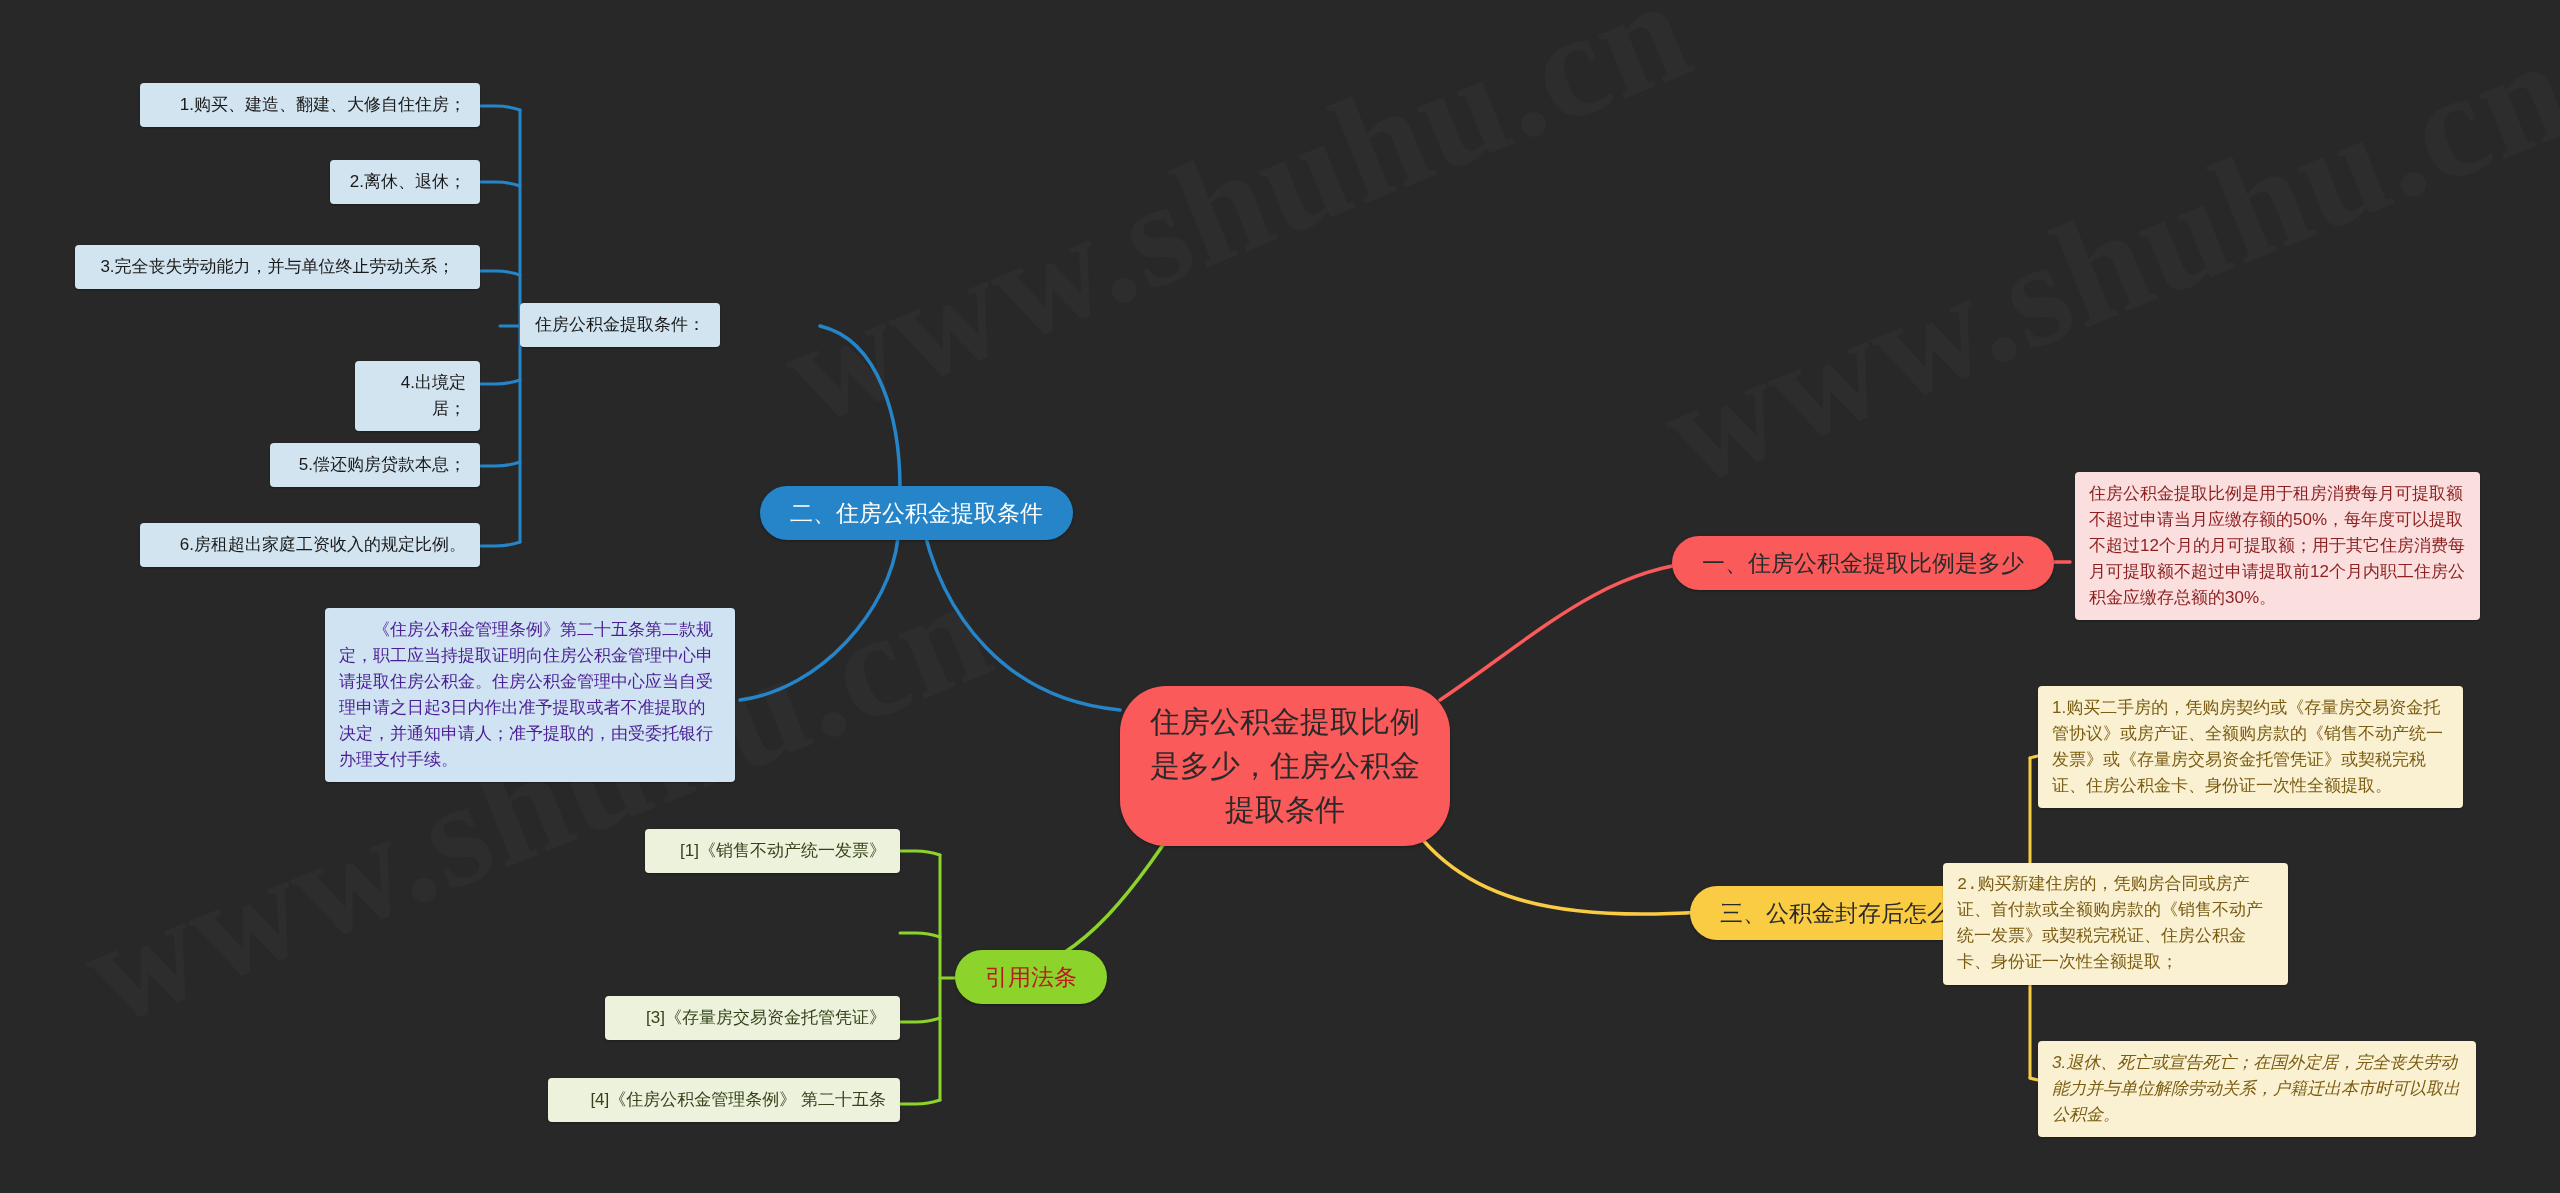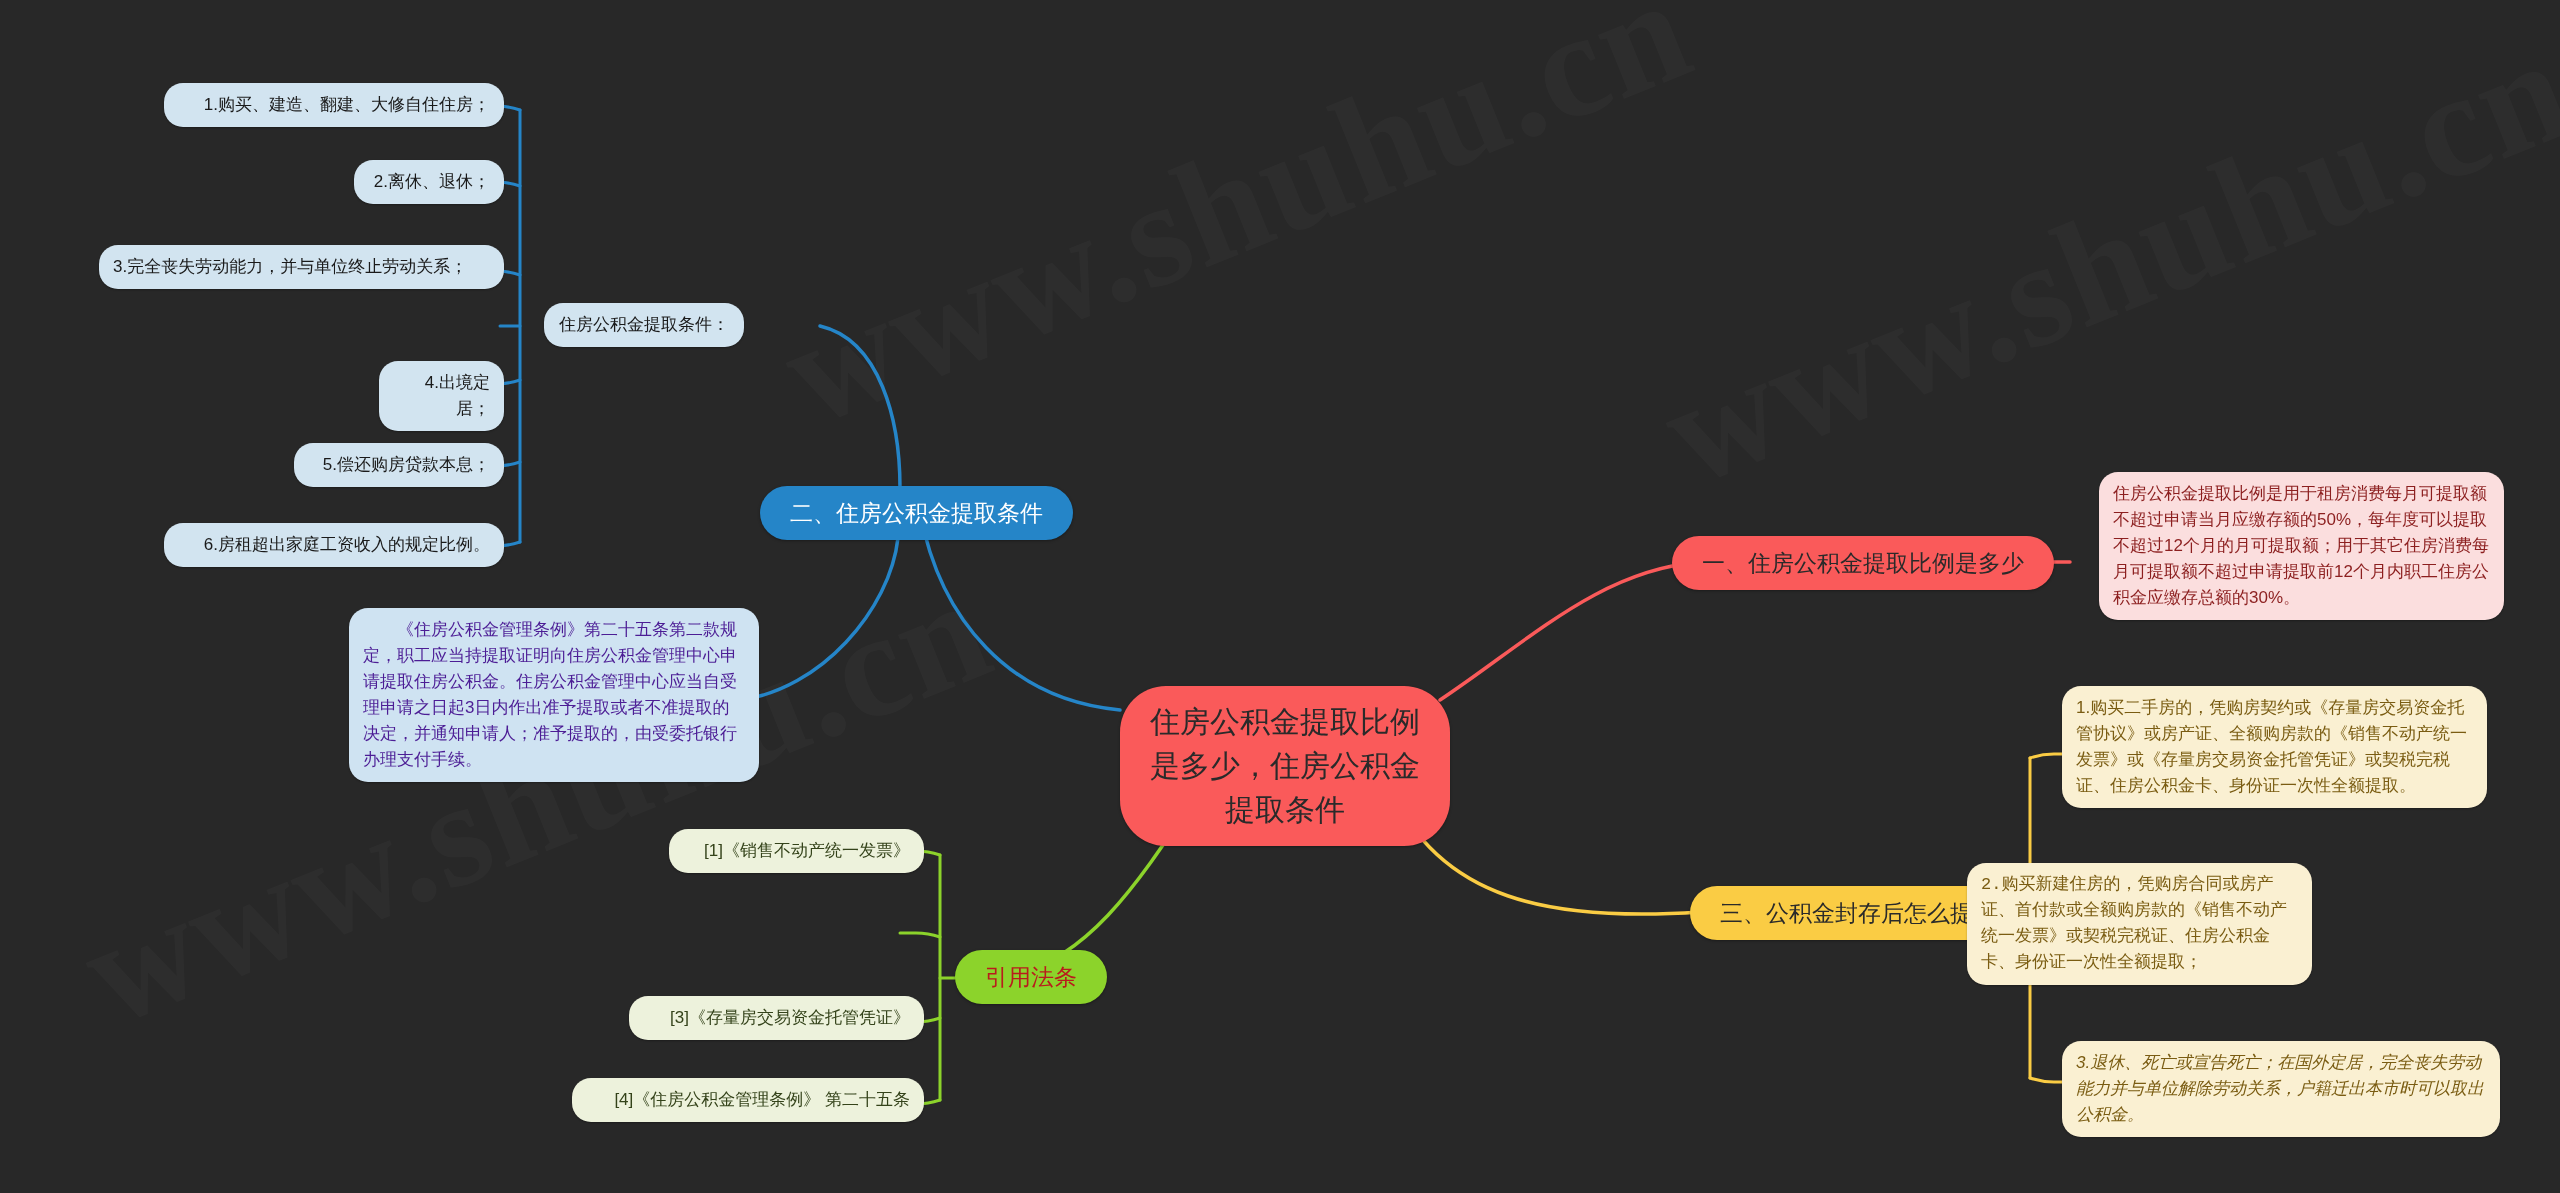--- a/index.html
+++ b/index.html
@@ -41,24 +41,24 @@
     padding:12px 30px;justify-content:center;white-space:nowrap;
     box-shadow:0 1px 3px rgba(0,0,0,.35);
   }
   .b-blue{background:#2585C8;color:#ffffff;}
   .b-red{background:#FA5A5A;color:#2a2a2a;}
   .b-green{background:#8CD32B;color:#b91c1c;}
   .b-yellow{background:#FACC44;color:#2a2a2a;}
 
   
   .leaf{
-    border-radius:19px;font-size:17px;line-height:26px;
-    padding:9px 14px;box-shadow:0 1px 2px rgba(0,0,0,.30);margin-left:24px;
+    border-radius:4px;font-size:17px;line-height:26px;
+    padding:9px 14px;box-shadow:0 1px 2px rgba(0,0,0,.30);
   }
-  .l-blue{background:#D2E4F0;color:#1a1a1a;}
+  .l-blue{background:#D2E4F0;color:#1a1a1a;text-align:center;}
   .l-bluebig{background:#CFE3F2;color:#4c1d95;text-indent:2em;}
   .l-pink{background:#FBDEDE;color:#8C1F1F;}
   .l-green{background:#EDF2DC;color:#34431A;}
   .l-yellow{background:#FAF0D2;color:#7A5C12;}
   .leaf.r{justify-content:flex-end;text-align:right;}
   .leaf.block{display:block;align-items:flex-start;}
 </style>
 </head>
 <body>
 

